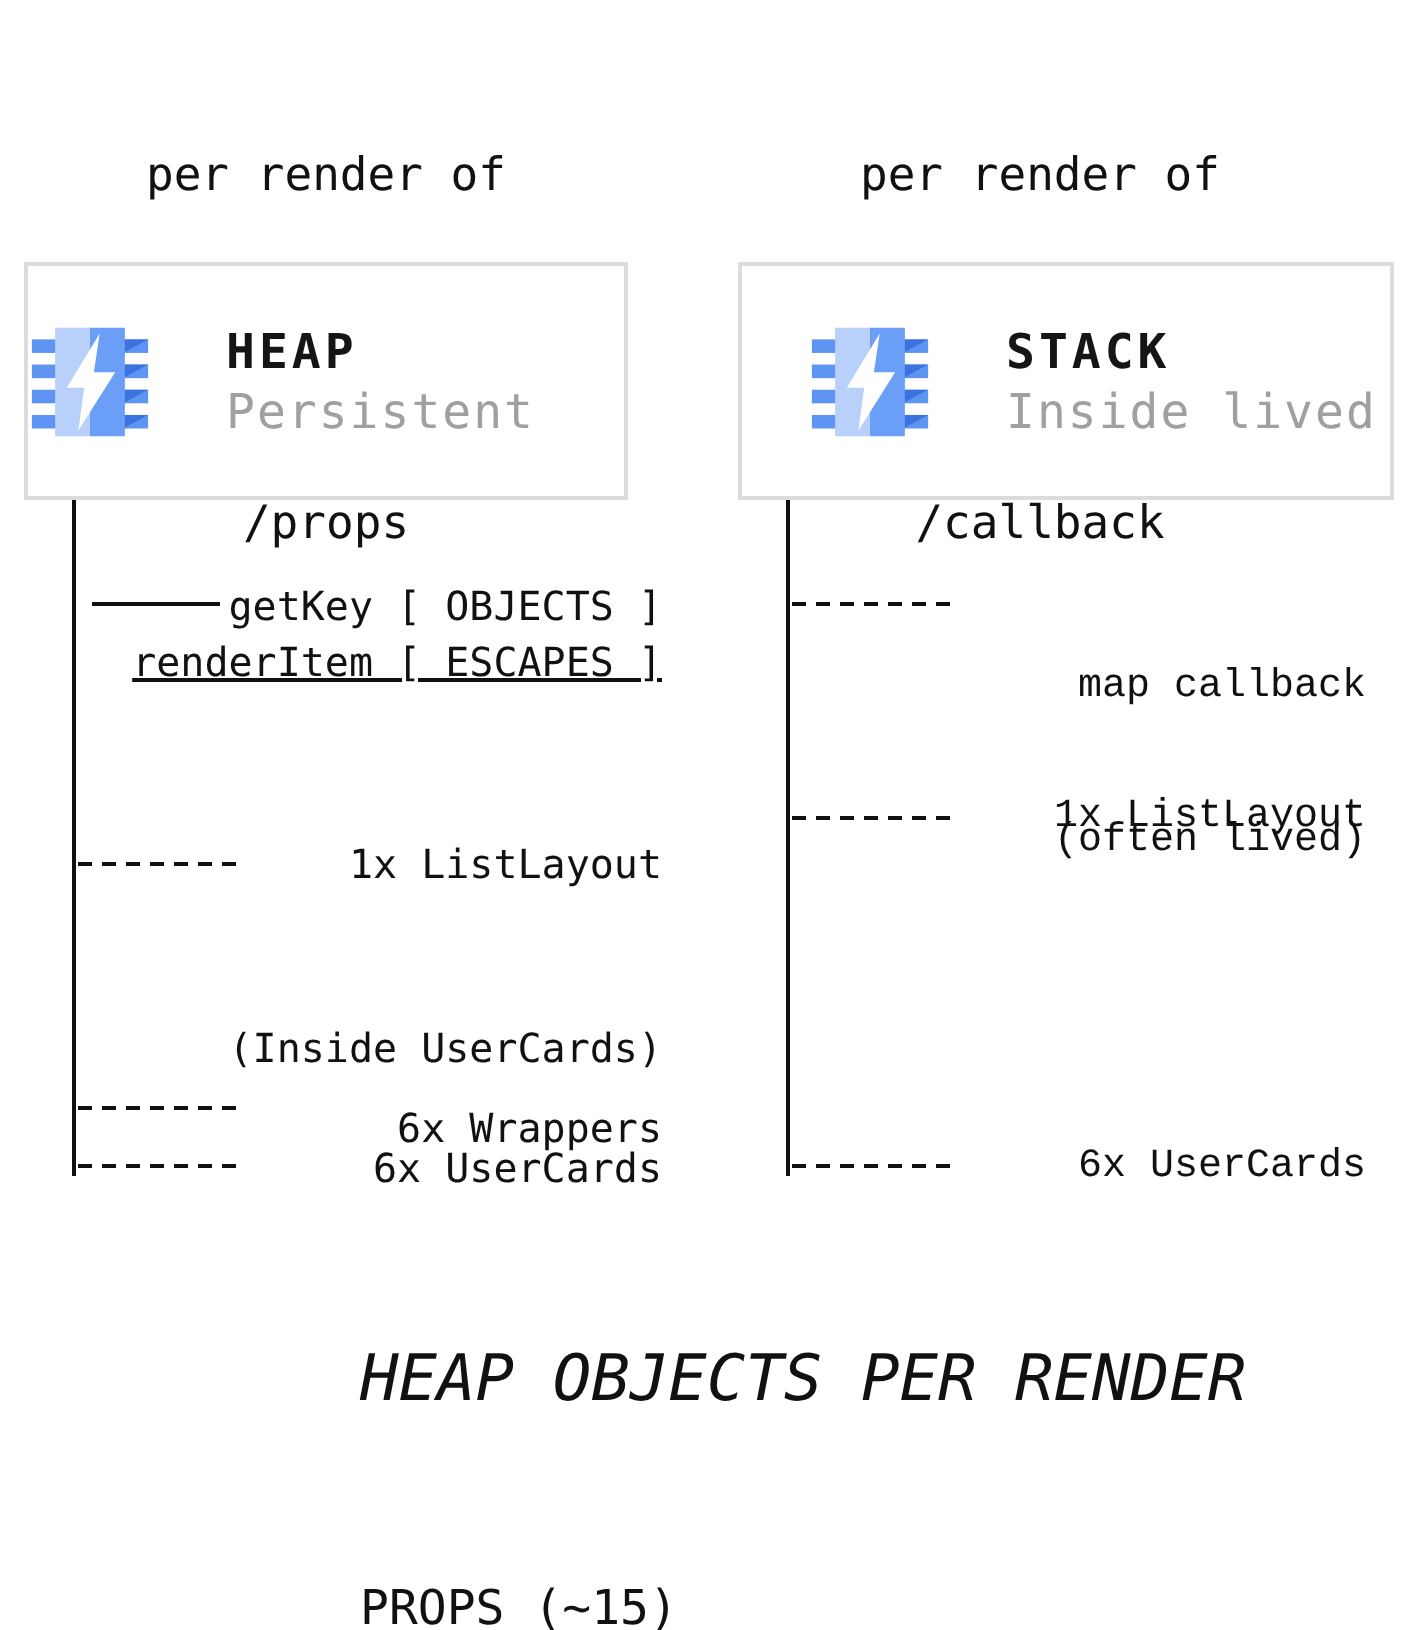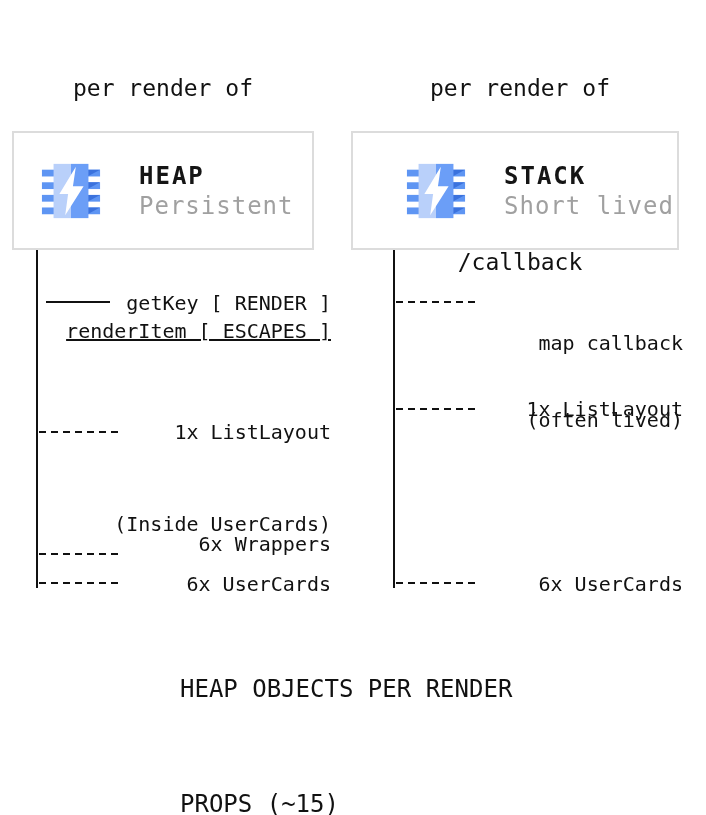--- a/index.html
+++ b/index.html
@@ -26,22 +26,22 @@
 
   .memo-box {
     position: absolute;
     top: 131px;
     height: 119px;
     border: 2px solid #dcdcdc;
     background: #ffffff;
     display: flex;
     align-items: center;
   }
-  .box-left  { left: 12px;  width: 302px; padding-left: 26px; }
-  .box-right { left: 351px; width: 328px; padding-left: 52px; }
+  .box-left  { left: 12px;  width: 302px; }
+  .box-right { left: 369px; width: 328px; padding-left: 33px; }
   .chip-icon { width: 62px; height: 62px; flex: 0 0 auto; }
   .box-text { margin-left: 37px; }
   .box-title {
     font-size: 24px;
     line-height: 30px;
     font-weight: 600;
     letter-spacing: 2px;
     color: #151515;
     white-space: pre;
   }
@@ -78,29 +78,30 @@
   }
   .alloc-label {
     position: absolute;
     font-size: 20px;
     line-height: 26px;
     text-align: right;
     white-space: pre;
   }
   .alloc-label.two-line div { line-height: 25px; }
   .col-left-label  { right: 375px; }
-  .col-right-label { right: 23px; }
+  .col-right-label { right: 23px; font-family: Liberation Mono, monospace; }
 
   .summary-title {
     position: absolute;
     left: 180px;
     top: 675px;
-    font-size: 24px;
+    font-size: 32px;
     line-height: 29px;
     white-space: pre;
+    font-style: italic;
   }
   .summary-lines {
     position: absolute;
     left: 180px;
     top: 732px;
     font-size: 24px;
     line-height: 29px;
     white-space: pre;
   }
 </style>
@@ -133,20 +134,21 @@
         <rect x="32" y="4" width="18" height="56" fill="#6b9ef7"></rect>
 
         <path d="M37 7 L20 35 L29 35 L26 57 L45 27 L34 27 Z" fill="#ffffff"></path>
       </symbol>
     </defs>
   </svg>
 
   <div class="header header-left">
     <div>per render of</div>
     <div>&lt;index /&gt; in</div>
+    <div>/props</div>
   </div>
   <div class="header header-right">
     <div>per render of</div>
     <div>&lt;index /&gt; in</div>
     <div>/callback</div>
   </div>
 
   <div class="memo-box box-left">
     <svg class="chip-icon">
         <use href="#chip"></use>
@@ -156,37 +158,37 @@
       <div class="box-subtitle">Persistent</div>
     </div>
   </div>
 
   <div class="memo-box box-right">
     <svg class="chip-icon">
         <use href="#chip"></use>
       </svg>
     <div class="box-text">
       <div class="box-title">STACK</div>
-      <div class="box-subtitle">Short lived</div>
+      <div class="box-subtitle">Inside lived</div>
     </div>
   </div>
 
   <div class="vline vline-left"></div>
   <div class="vline vline-right"></div>
 
   <div class="connector-solid" style="left:46px; top:301px; width:64px;"></div>
   <div class="connector-dashed" style="left:39px; top:431px;"></div>
   <div class="connector-dashed" style="left:39px; top:553px;"></div>
   <div class="connector-dashed" style="left:39px; top:582px;"></div>
 
-  <div class="alloc-label col-left-label" style="top:290px;">getKey [ RENDER ]</div>
+  <div class="alloc-label col-left-label" style="top:290px;">getKey [ OBJECTS ]</div>
   <div class="alloc-label col-left-label" style="top:318px;text-decoration:underline;">renderItem [ ESCAPES ]</div>
   <div class="alloc-label col-left-label" style="top:419px;">1x ListLayout</div>
   <div class="alloc-label col-left-label" style="top:511px;">(Inside UserCards)</div>
-  <div class="alloc-label col-left-label" style="top:531px;">6x Wrappers</div>
+  <div class="alloc-label col-left-label" style="top:551px;">6x Wrappers</div>
   <div class="alloc-label col-left-label" style="top:571px;">6x UserCards</div>
 
   <div class="connector-dashed" style="left:396px; top:301px;"></div>
   <div class="connector-dashed" style="left:396px; top:408px;"></div>
   <div class="connector-dashed" style="left:396px; top:582px;"></div>
 
   <div class="alloc-label col-right-label two-line" style="top:279px;">
     <div>map callback</div>
     <div>(often lived)</div>
   </div>

